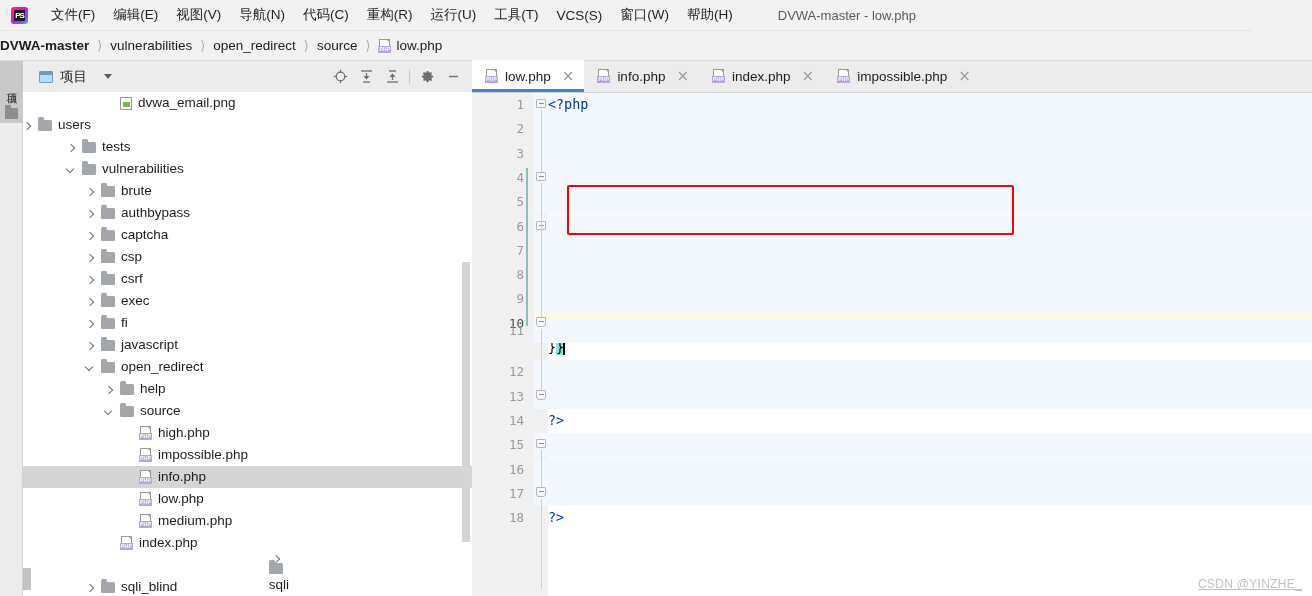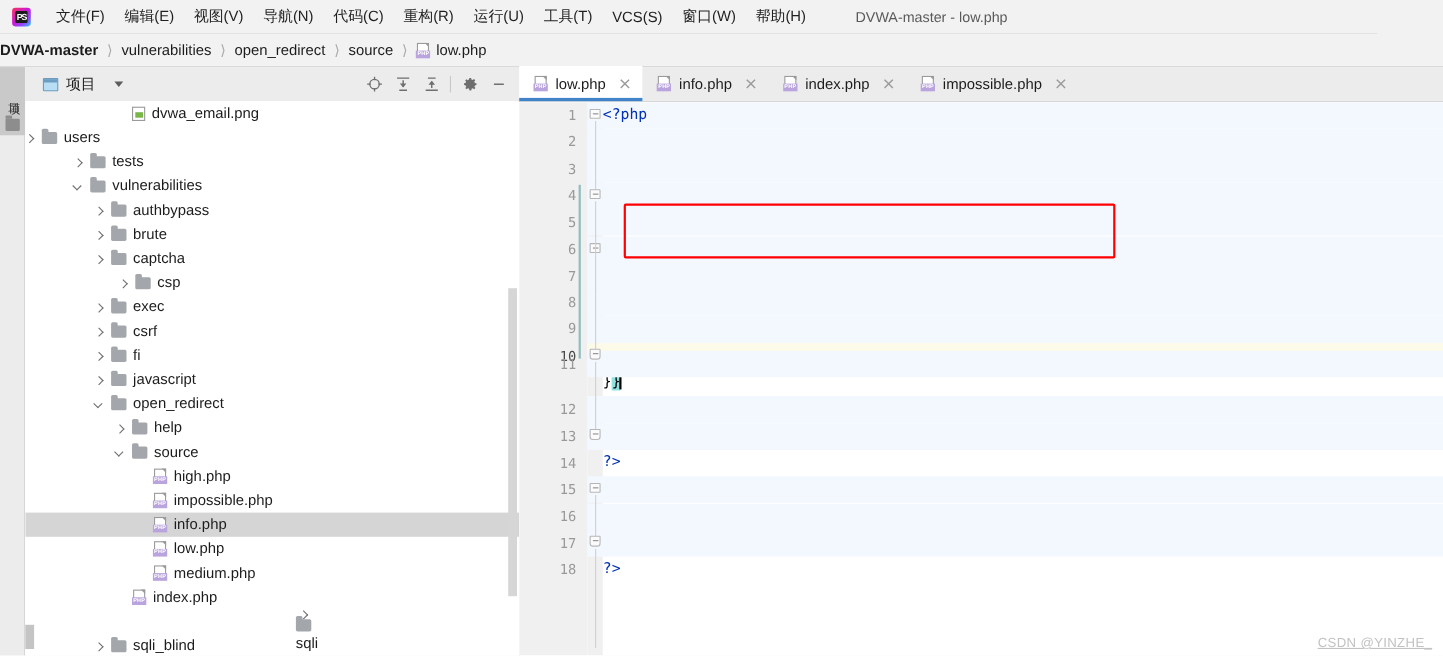--- a/index.html
+++ b/index.html
@@ -412,46 +412,46 @@
             <span class="tree-label">tests</span>
           </div>
           <div class="tree-row" style="padding-left: 44px;">
             <span class="arrow open"></span>
             <span class="folder-ico"></span>
             <span class="tree-label">vulnerabilities</span>
           </div>
           <div class="tree-row" style="padding-left: 63px;">
             <span class="arrow closed"></span>
             <span class="folder-ico"></span>
+            <span class="tree-label">brute</span>
+          </div>
+          <div class="tree-row" style="padding-left: 63px;">
+            <span class="arrow closed"></span>
+            <span class="folder-ico"></span>
             <span class="tree-label">authbypass</span>
           </div>
           <div class="tree-row" style="padding-left: 63px;">
             <span class="arrow closed"></span>
             <span class="folder-ico"></span>
-            <span class="tree-label">brute</span>
-          </div>
-          <div class="tree-row" style="padding-left: 63px;">
-            <span class="arrow closed"></span>
-            <span class="folder-ico"></span>
             <span class="tree-label">captcha</span>
           </div>
-          <div class="tree-row" style="padding-left: 85px;">
+          <div class="tree-row" style="padding-left: 63px;">
             <span class="arrow closed"></span>
             <span class="folder-ico"></span>
             <span class="tree-label">csp</span>
           </div>
           <div class="tree-row" style="padding-left: 63px;">
             <span class="arrow closed"></span>
             <span class="folder-ico"></span>
+            <span class="tree-label">csrf</span>
+          </div>
+          <div class="tree-row" style="padding-left: 63px;">
+            <span class="arrow closed"></span>
+            <span class="folder-ico"></span>
             <span class="tree-label">exec</span>
-          </div>
-          <div class="tree-row" style="padding-left: 63px;">
-            <span class="arrow closed"></span>
-            <span class="folder-ico"></span>
-            <span class="tree-label">csrf</span>
           </div>
           <div class="tree-row" style="padding-left: 63px;">
             <span class="arrow closed"></span>
             <span class="folder-ico"></span>
             <span class="tree-label">fi</span>
           </div>
           <div class="tree-row" style="padding-left: 63px;">
             <span class="arrow closed"></span>
             <span class="folder-ico"></span>
             <span class="tree-label">javascript</span>

